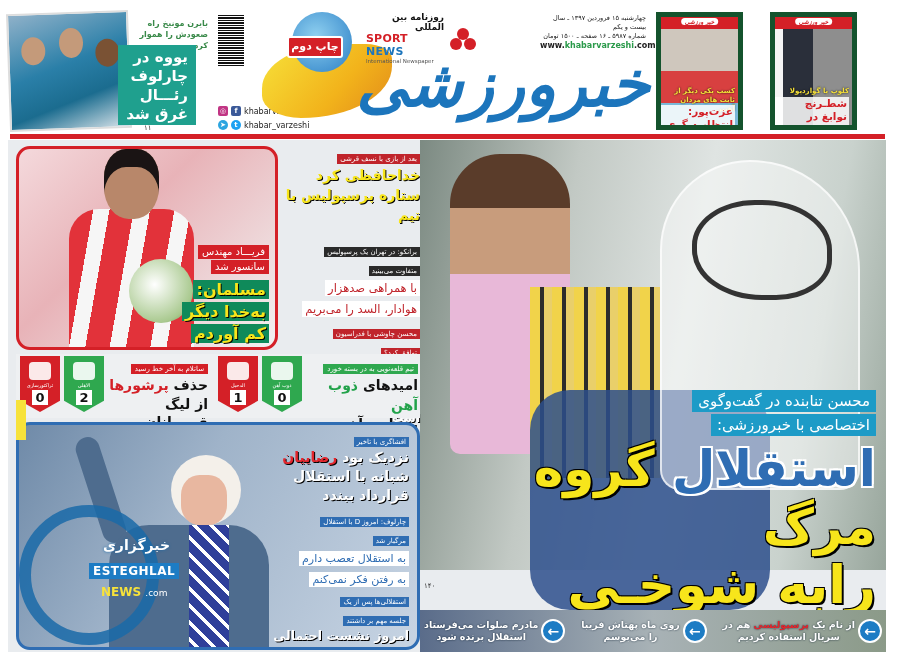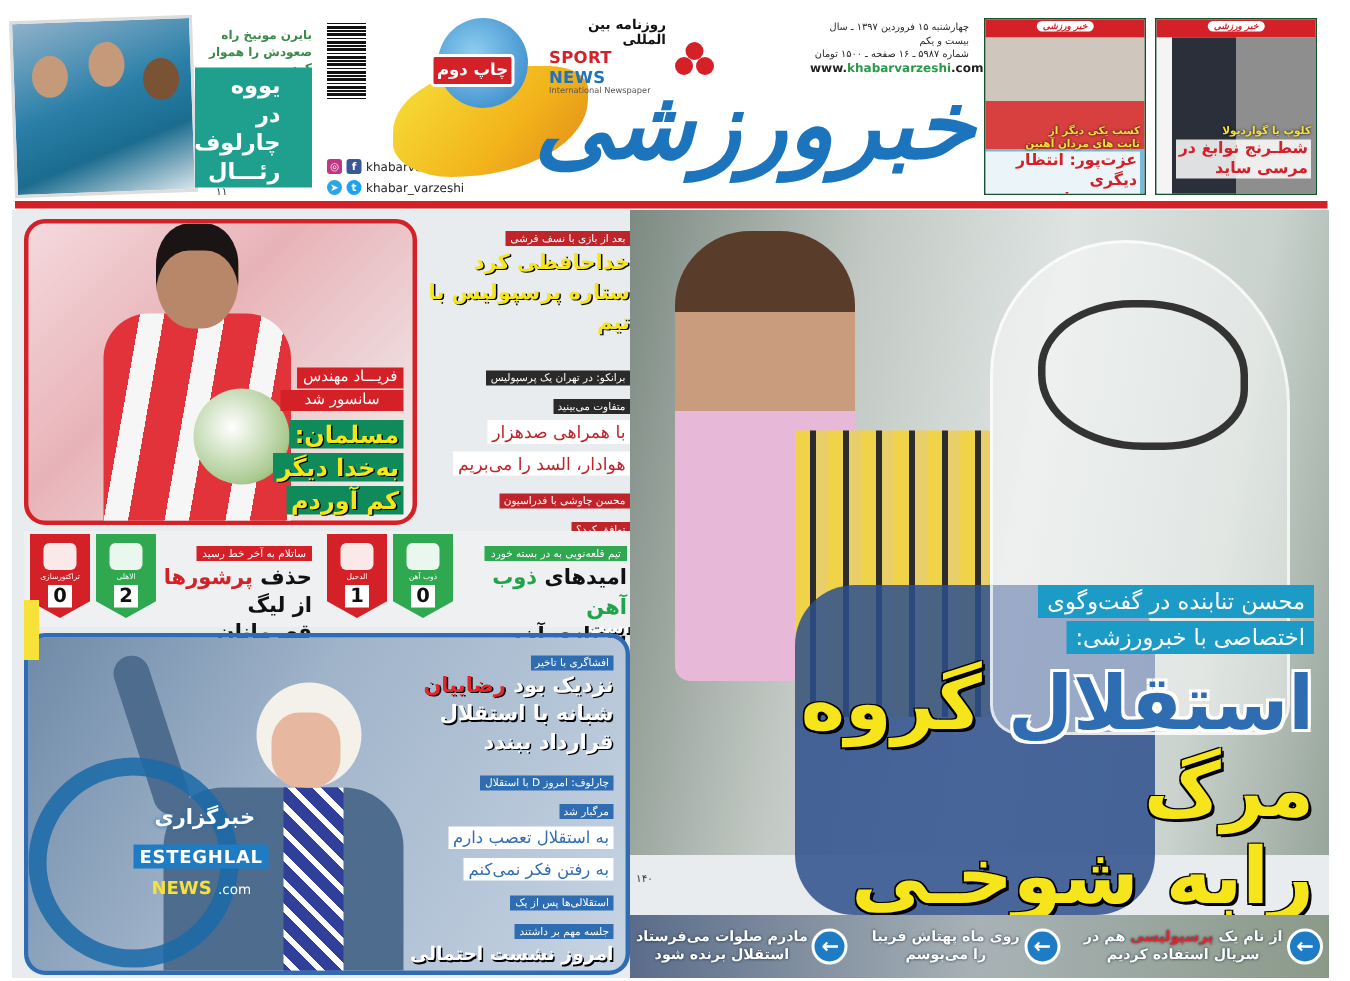--- a/index.html
+++ b/index.html
@@ -8,21 +8,21 @@
   [dir=rtl] { direction: rtl; }
 
   
   .masthead { position: absolute; left: 0; top: 0; width: 900px; height: 140px; background: #fff; }
   .red-rule { position: absolute; left: 10px; top: 134px; width: 875px; height: 5px; background: #d42027; }
 
   .promo-left { position: absolute; left: 8px; top: 12px; width: 200px; height: 118px; }
   .promo-photo { position: absolute; left: 0; top: 0; width: 122px; height: 118px; background: linear-gradient(160deg,#8fb1c9 0%,#2a7fa8 45%,#1b6c8f 70%,#d9e4ea 100%); border: 2px solid #ddd; transform: rotate(-2deg); }
   .promo-photo .face { position: absolute; border-radius: 50%; background: #c49a7a; }
   .promo-kicker { position: absolute; right: 0; top: 6px; width: 80px; text-align: right; font-size: 8px; font-weight: bold; color: #3a8a4a; line-height: 11px; }
-  .promo-teal { position: absolute; right: 0; top: 33px; width: 78px; height: 80px; background: #1fa08e; color: #fff; font-size: 15px; font-weight: bold; line-height: 19px; text-align: right; padding: 3px 21px; }
+  .promo-teal { position: absolute; right: 12px; top: 33px; width: 78px; height: 80px; background: #1fa08e; color: #fff; font-size: 15px; font-weight: bold; line-height: 19px; text-align: right; padding: 3px 8px; }
   .promo-page { position: absolute; left: 136px; top: 112px; font-size: 7px; color: #333; }
 
   .barcode { position: absolute; left: 218px; top: 14px; width: 26px; height: 52px; background: repeating-linear-gradient(0deg,#111 0 1px,#fff 1px 2px,#111 2px 4px,#fff 4px 5px); }
   .socials { position: absolute; left: 218px; top: 104px; font-size: 8px; color: #222; }
   .socials .row { display: flex; align-items: center; gap: 3px; height: 14px; }
   .soc-ico { width: 10px; height: 10px; border-radius: 2px; display: inline-block; color: #fff; font-size: 7px; text-align: center; line-height: 10px; font-weight: bold; }
 
   .emblem { position: absolute; left: 262px; top: 12px; width: 130px; height: 110px; }
   .emblem .globe { position: absolute; left: 30px; top: 0; width: 60px; height: 60px; border-radius: 50%; background: radial-gradient(circle at 40% 40%,#8fd0f0,#2b7fc6); }
   .emblem .swoosh { position: absolute; left: 0; top: 32px; width: 130px; height: 74px; background: linear-gradient(130deg,#f7e23a,#f2b31b 60%,#e1891a); border-radius: 60% 20% 70% 30%; }
@@ -36,21 +36,21 @@
   .sportnews { position: absolute; left: 366px; top: 12px; width: 78px; text-align: left; }
   .sportnews .fa { font-size: 9px; font-weight: bold; color: #111; text-align: right; }
   .sportnews .en { font-size: 11px; font-weight: bold; color: #d42027; letter-spacing: .2px; }
   .sportnews .en b { color: #1c75bc; }
   .sportnews .intl { font-size: 5.5px; color: #555; }
 
   .dateinfo { position: absolute; left: 540px; top: 14px; width: 106px; text-align: right; font-size: 6.5px; line-height: 9px; color: #222; }
   .dateinfo .url { font-size: 8px; font-weight: bold; color: #222; }
   .dateinfo .url b { color: #2a9a4a; }
 
-  .teaser { position: absolute; top: 12px; width: 108px; height: 118px; border: 1px solid #14532d; background: #ddd; overflow: hidden; }
+  .teaser { position: absolute; top: 12px; width: 87px; height: 118px; border: 5px solid #14532d; background: #ddd; overflow: hidden; }
   .teaser .bar { position: absolute; left: 0; top: 0; width: 100%; height: 12px; background: #d42027; }
   .teaser .bar span { position: absolute; left: 50%; top: 1px; transform: translateX(-50%); background: #fff; color: #d42027; font-size: 6px; padding: 0 4px; border-radius: 4px; font-style: italic; font-weight: bold; }
   .teaser .photo { position: absolute; left: 0; top: 12px; width: 100%; height: 106px; }
   .teaser .kick { position: absolute; right: 3px; top: 70px; font-size: 7px; font-weight: bold; color: #f7e23a; text-align: right; line-height: 9px; text-shadow: 0 0 2px #000; }
   .teaser .head { position: absolute; right: 3px; top: 88px; font-size: 10.5px; font-weight: bold; color: #d42027; text-align: right; line-height: 13px; background: rgba(255,255,255,.85); padding: 0 2px; }
 
   
   .main { position: absolute; left: 8px; top: 140px; width: 878px; height: 512px; background: #e9ecef; overflow: hidden; }
   .hero { position: absolute; left: 412px; top: 0; width: 466px; height: 430px; background: linear-gradient(100deg,#7c8a82 0%,#c2c9c4 30%,#dfe4e2 55%,#c9d2cd 80%,#97a59b 100%); }
   .hero .shield { position: absolute; left: 240px; top: 20px; width: 200px; height: 330px; background: rgba(255,255,255,.45); border-radius: 90px 110px 20px 20px; border: 2px solid rgba(255,255,255,.7); }
@@ -75,21 +75,21 @@
   .rel-text .red { color: #e3262d; }
 
   
   .box-red { position: absolute; left: 8px; top: 6px; width: 262px; height: 204px; background: linear-gradient(135deg,#f4d9dc,#e8b3b8 40%,#f2f2f2); border: 3px solid #d42027; border-radius: 14px; overflow: hidden; }
   .player { position: absolute; left: 30px; top: 0; width: 150px; height: 204px; }
   .player .head { position: absolute; left: 55px; top: 0; width: 55px; height: 70px; background: #b8876a; border-radius: 40% 40% 45% 45%; box-shadow: inset 0 18px 0 #1a1414; }
   .player .shirt { position: absolute; left: 20px; top: 60px; width: 125px; height: 150px; background: repeating-linear-gradient(100deg,#e2323a 0 24px,#f6f6f6 24px 40px); border-radius: 30px 30px 0 0; }
   .player .ball { position: absolute; left: 80px; top: 110px; width: 64px; height: 64px; border-radius: 50%; background: radial-gradient(circle at 40% 40%,#fff,#a9c98f 70%,#5a7a3a); }
   .side-tag { position: absolute; left: 8px; top: 260px; width: 10px; height: 40px; background: #f7e23a; }
   .box-red .k1 { position: absolute; right: 6px; top: 96px; background: #d42027; color: #fff; font-size: 10px; padding: 0 4px; line-height: 14px; }
-  .box-red .k2 { position: absolute; right: 6px; top: 111px; background: #d42027; color: #fff; font-size: 10px; padding: 0 16px; line-height: 14px; }
+  .box-red .k2 { position: absolute; right: 6px; top: 111px; background: #d42027; color: #fff; font-size: 10px; padding: 0 4px; line-height: 14px; }
   .box-red .h { position: absolute; right: 6px; top: 130px; text-align: right; font-size: 16px; font-weight: bold; line-height: 22px; color: #f7e51b; }
   .box-red .h span { background: #0f8a5a; padding: 0 3px; text-shadow: 1px 1px 0 #000; }
 
   .col-mid { position: absolute; left: 262px; top: 6px; width: 150px; height: 204px; }
   .tag { display: inline-block; background: #c0242b; color: #fff; font-size: 7px; padding: 0 3px; line-height: 10px; }
   .tag.dark { background: #2a2a2a; }
   .tag.red2 { background: #c0242b; }
   .mid-h1 { font-size: 14px; font-weight: bold; color: #f7e51b; line-height: 20px; text-shadow: 1px 1px 0 #000; text-align: right; }
   .mid-h2 { font-size: 11.5px; color: #c0242b; background: #fff; line-height: 16px; padding: 0 3px; display: inline-block; margin-bottom: 2px; }
   .mid-h3 { font-size: 12px; font-weight: bold; color: #fff; line-height: 17px; text-shadow: 1px 1px 0 #000; text-align: right; }

